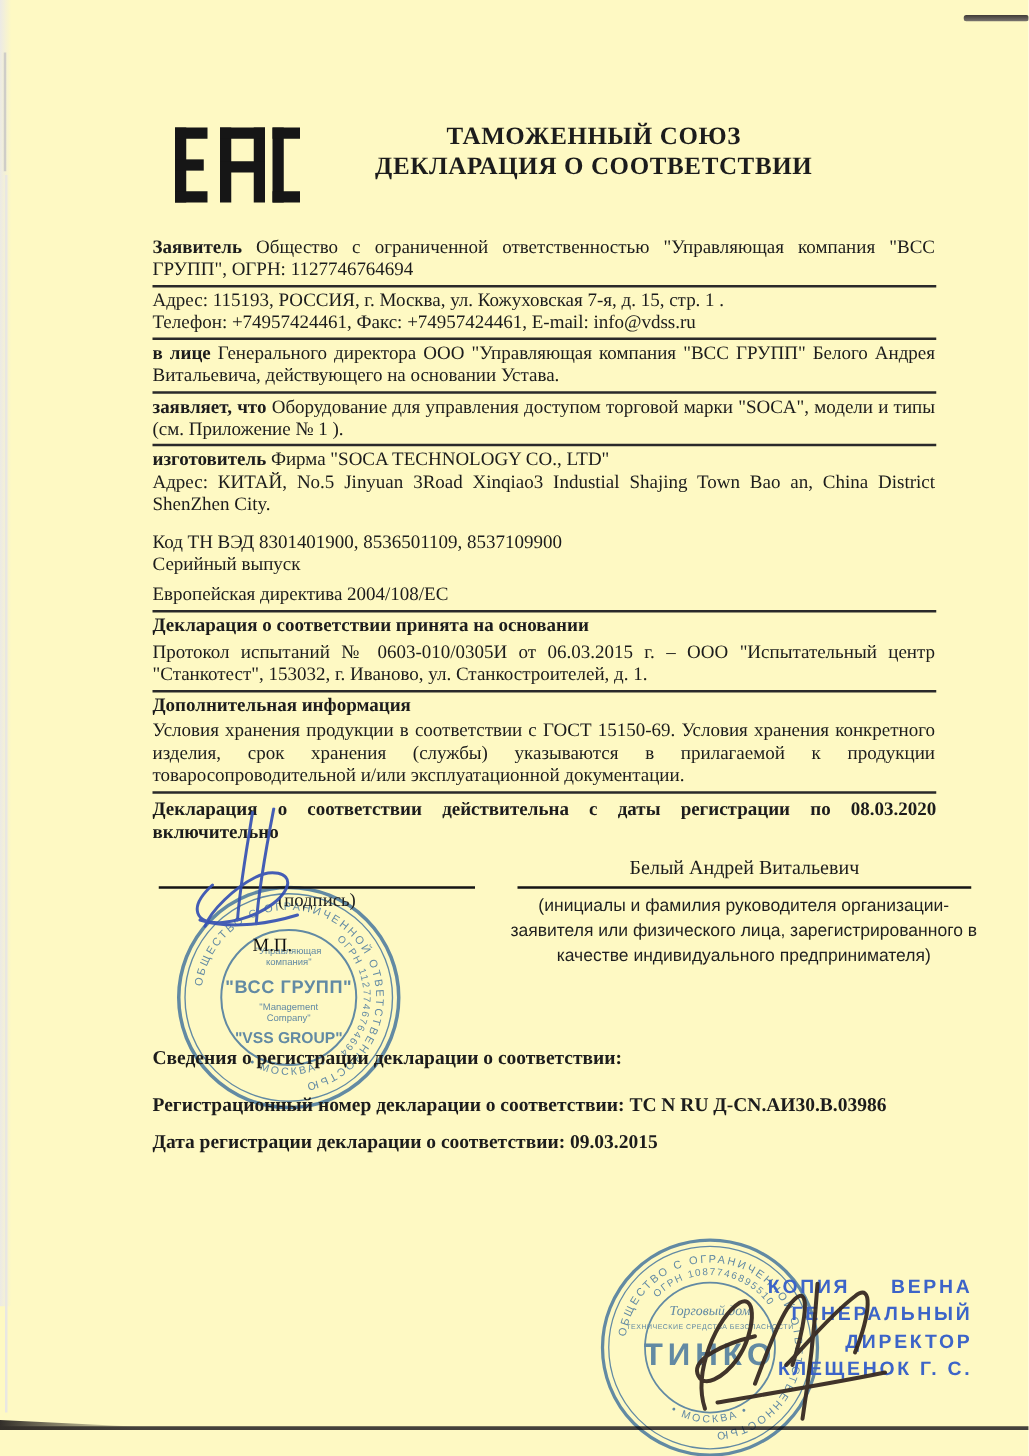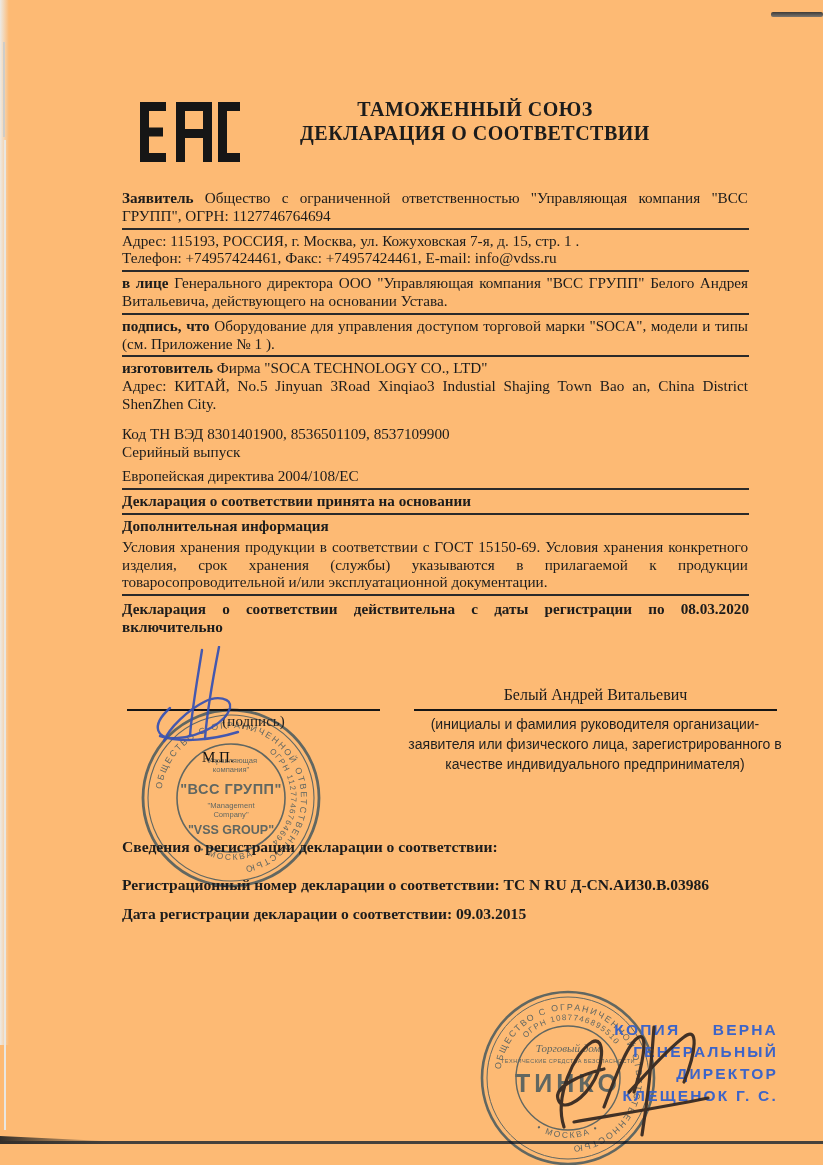--- a/index.html
+++ b/index.html
@@ -1,16 +1,16 @@
 <!DOCTYPE html>
 <html><head>
 <meta charset="utf-8">
 <style>
   html,body{margin:0;padding:0;background:#ffffff;}
-  .page{position:relative;width:823px;height:1165px;background:#fdba74;overflow:hidden;
+  .page{position:relative;width:823px;height:1165px;background:#fef9c3;overflow:hidden;
         font-family:"Liberation Serif", serif;color:#1c1c1c;}
 
   
   .art{position:absolute;z-index:0;}
   .edge-left-band{left:0;top:120;width:9px;height:1045px;background:linear-gradient(to right,#eceae5,rgba(255,255,255,0));}
   .edge-left-line{left:3px;top:42px;width:2px;height:95px;background:#cfcdc8;}
   .edge-left-faint{left:4px;top:140px;width:2px;height:990px;background:#e9e7e2;}
   .edge-top-right{left:771px;top:12px;width:52px;height:5px;border-radius:2px;
                   background:linear-gradient(to bottom,#3f3b37,#7a756f);}
   .edge-bottom{left:0;top:1141px;width:823px;height:3px;background:#45413c;}
@@ -115,38 +115,39 @@
       <div>Адрес: 115193, РОССИЯ, г. Москва, ул. Кожуховская 7-я, д. 15, стр. 1 .</div>
       <div>Телефон: +74957424461, Факс: +74957424461, E-mail: info@vdss.ru</div>
     </div>
 
     <div class="row">
       <span class="lead">в лице</span>
       <span>Генерального директора ООО "Управляющая компания "ВСС ГРУПП" Белого Андрея Витальевича, действующего на основании Устава.</span>
     </div>
 
     <div class="row">
-      <span class="lead">подпись, что</span>
+      <span class="lead">заявляет, что</span>
       <span>Оборудование для управления доступом торговой марки "SOCA", модели и типы (см. Приложение № 1 ).</span>
     </div>
 
     <div class="row">
       <div>
         <span class="lead">изготовитель</span>
         <span>Фирма "SOCA TECHNOLOGY CO., LTD"</span>
       </div>
       <div>Адрес: КИТАЙ, No.5 Jinyuan 3Road Xinqiao3 Industial Shajing Town  Bao an, China District ShenZhen City.</div>
       <div style="text-align:left;margin-top:12px;">Код ТН ВЭД 8301401900, 8536501109, 8537109900</div>
       <div style="text-align:left;">Серийный выпуск</div>
       <div style="text-align:left;margin-top:7px;">Европейская директива 2004/108/ЕС</div>
     </div>
 
 
     <div class="row">
       <div class="hdr">Декларация о соответствии принята на основании</div>
+      <div class="sub">Протокол испытаний № 0603-010/0305И от 06.03.2015 г. – ООО "Испытательный центр "Станкотест", 153032, г. Иваново, ул. Станкостроителей, д. 1.</div>
     </div>
 
     <div class="row">
       <div class="hdr">Дополнительная информация</div>
       <div class="sub">Условия хранения продукции в соответствии с ГОСТ 15150-69. Условия хранения конкретного изделия, срок хранения (службы) указываются в прилагаемой к продукции товаросопроводительной и/или эксплуатационной документации.</div>
     </div>
 
     <div class="validity">
       <span class="v1">Декларация о соответствии  действительна с даты регистрации по 08.03.2020</span>
       <span class="v2">включительно</span>

